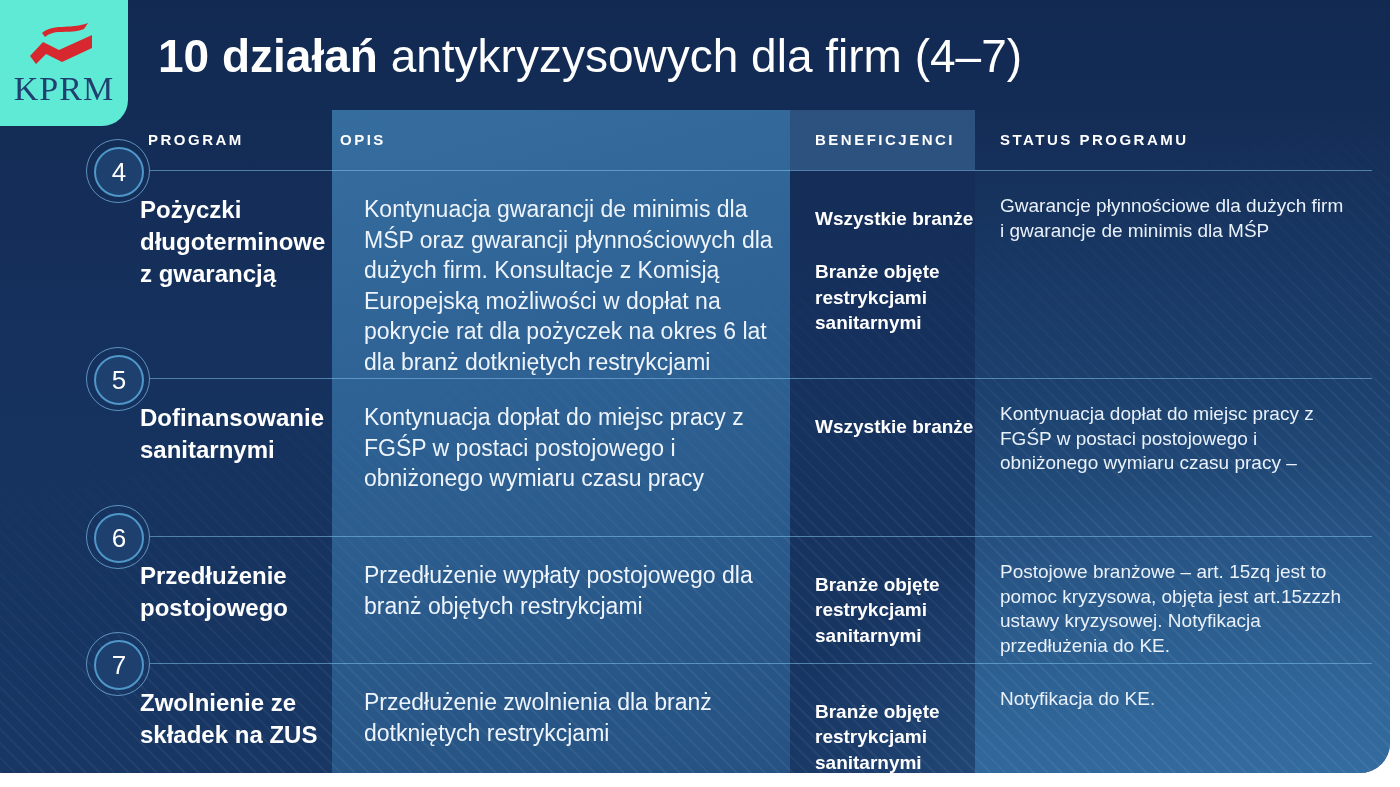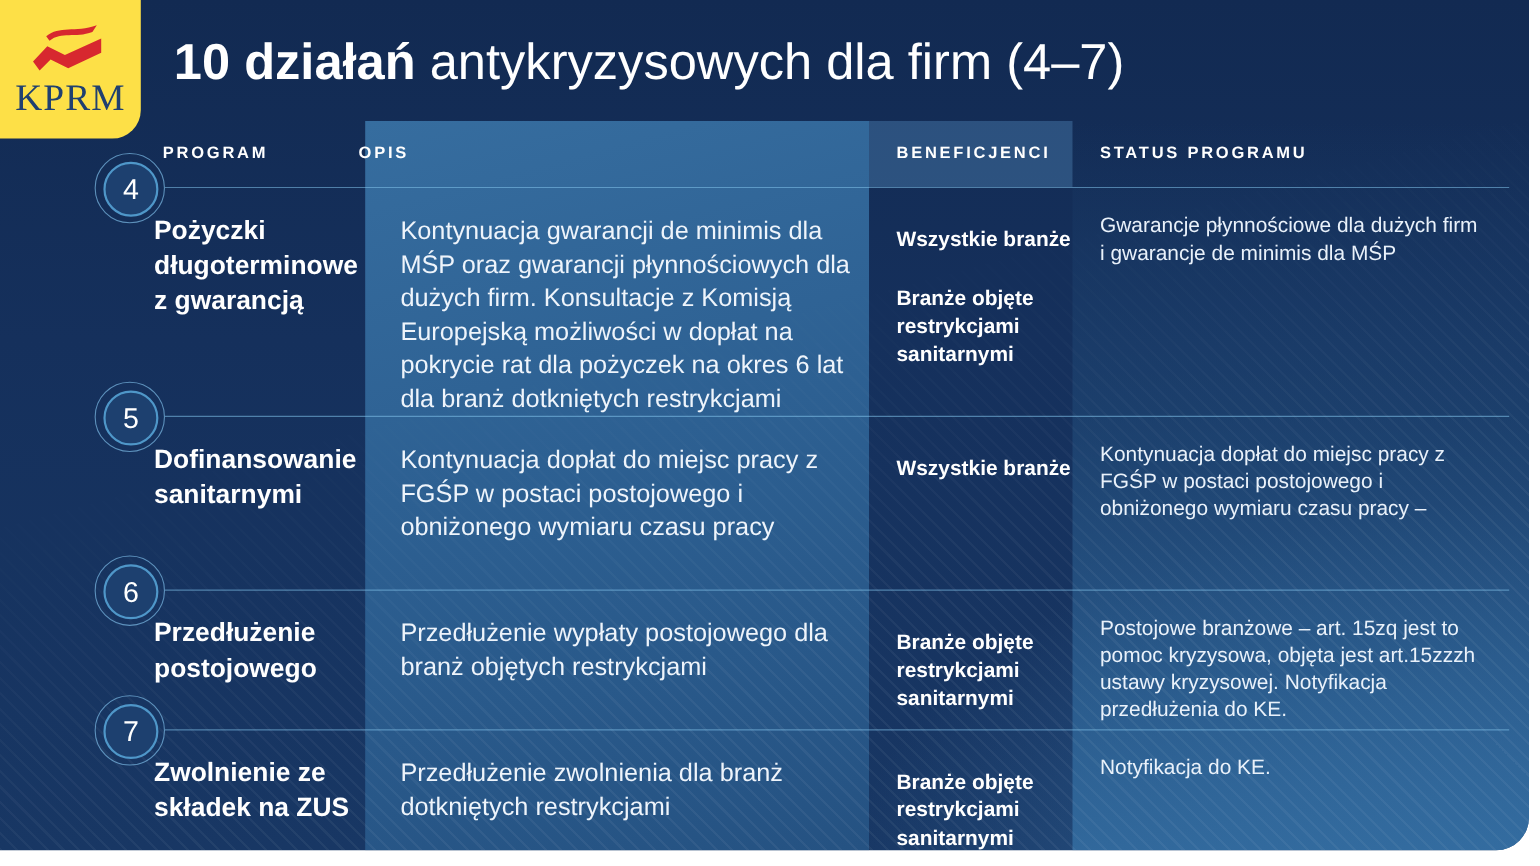--- a/index.html
+++ b/index.html
@@ -31,38 +31,38 @@
     background:rgba(92,152,202,0.35);
   }
   .stripes{
     position:absolute;inset:0;z-index:2;pointer-events:none;
     background:repeating-linear-gradient(45deg, rgba(255,255,255,0.05) 0 2px, rgba(255,255,255,0) 2px 10px);
     -webkit-mask-image:linear-gradient(165deg, transparent 38%, #000 72%);
             mask-image:linear-gradient(165deg, transparent 38%, #000 72%);
   }
   .logo-box{
     position:absolute;left:0;top:0;width:128px;height:126px;z-index:6;
-    background:#fde047;border-radius:0 0 26px 0;
+    background:#5eead4;border-radius:0 0 26px 0;
     display:flex;flex-direction:column;align-items:center;justify-content:center;gap:2px;
   }
   .logo-text{
     font-family:"Liberation Serif", serif;font-size:34px;color:#204070;letter-spacing:1px;line-height:1;
   }
   .title{
     position:absolute;left:158px;top:33px;z-index:5;color:#ffffff;font-size:46px;line-height:1;white-space:nowrap;
   }
   .t-bold{font-weight:700}
   .t-reg{font-weight:400}
   .t-range{font-weight:400}
   .col-headers{position:absolute;top:131px;left:0;right:0;z-index:4}
   .col-headers span{
     position:absolute;top:0;color:#ffffff;font-weight:700;font-size:15px;letter-spacing:2.5px;white-space:nowrap;
   }
   .ch-program{left:148px}
-  .ch-opis{left:326px}
+  .ch-opis{left:340px}
   .ch-benef{left:815px}
   .ch-status{left:1000px}
   .row{position:absolute;left:0;right:0;z-index:4}
   .row-rule{
     position:absolute;left:150px;right:18px;top:0;height:0;
     border-top:1px solid rgba(130,195,235,0.55);
   }
   .num-outer{
     position:absolute;left:86px;top:-31px;width:62px;height:62px;border-radius:50%;
     border:1px solid rgba(118,178,220,0.75);

